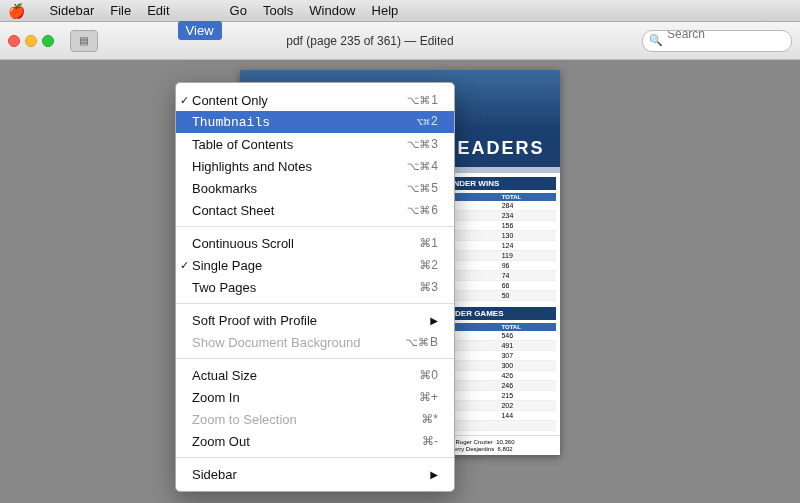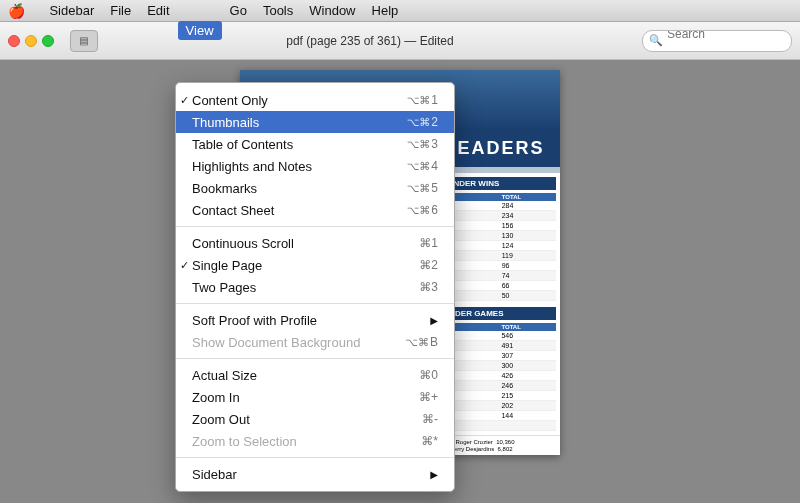--- a/index.html
+++ b/index.html
@@ -255,20 +255,21 @@
       font-size: 13px;
       color: #111;
       cursor: pointer;
       position: relative;
       min-height: 22px;
     }
 
     .dropdown-item:hover, .dropdown-item.highlighted {
       background: #3d6ec9;
       color: white;
+      font-family: Liberation Mono, monospace;
     }
 
     .dropdown-item .checkmark {
       position: absolute;
       left: 4px;
       font-size: 11px;
     }
 
     .dropdown-item .shortcut {
       margin-left: auto;
@@ -601,28 +602,28 @@
 
       <div class="menu-section">
         <div class="dropdown-item">
           <span>Actual Size</span>
           <span class="shortcut">⌘0</span>
         </div>
         <div class="dropdown-item">
           <span>Zoom In</span>
           <span class="shortcut">⌘+</span>
         </div>
-        <div class="dropdown-item">
-          <span>Zoom Out</span>
-          <span class="shortcut">⌘-</span>
-        </div>
         <div class="dropdown-item disabled">
           <span>Zoom to Selection</span>
           <span class="shortcut">⌘*</span>
         </div>
+        <div class="dropdown-item">
+          <span>Zoom Out</span>
+          <span class="shortcut">⌘-</span>
+        </div>
       </div>
 
       <div class="menu-separator"></div>
 
       <div class="menu-section">
         <div class="dropdown-item">
           <span>Sidebar</span>
           <span class="arrow">▶</span>
         </div>
 

